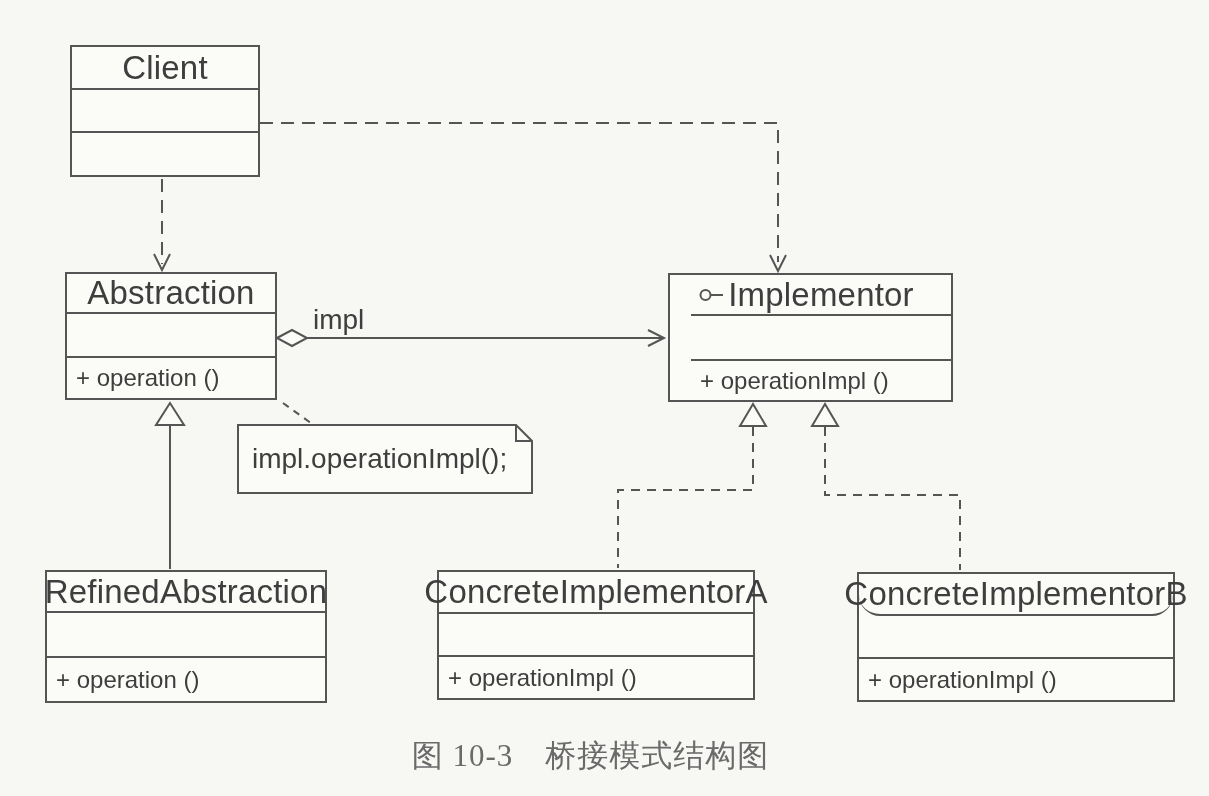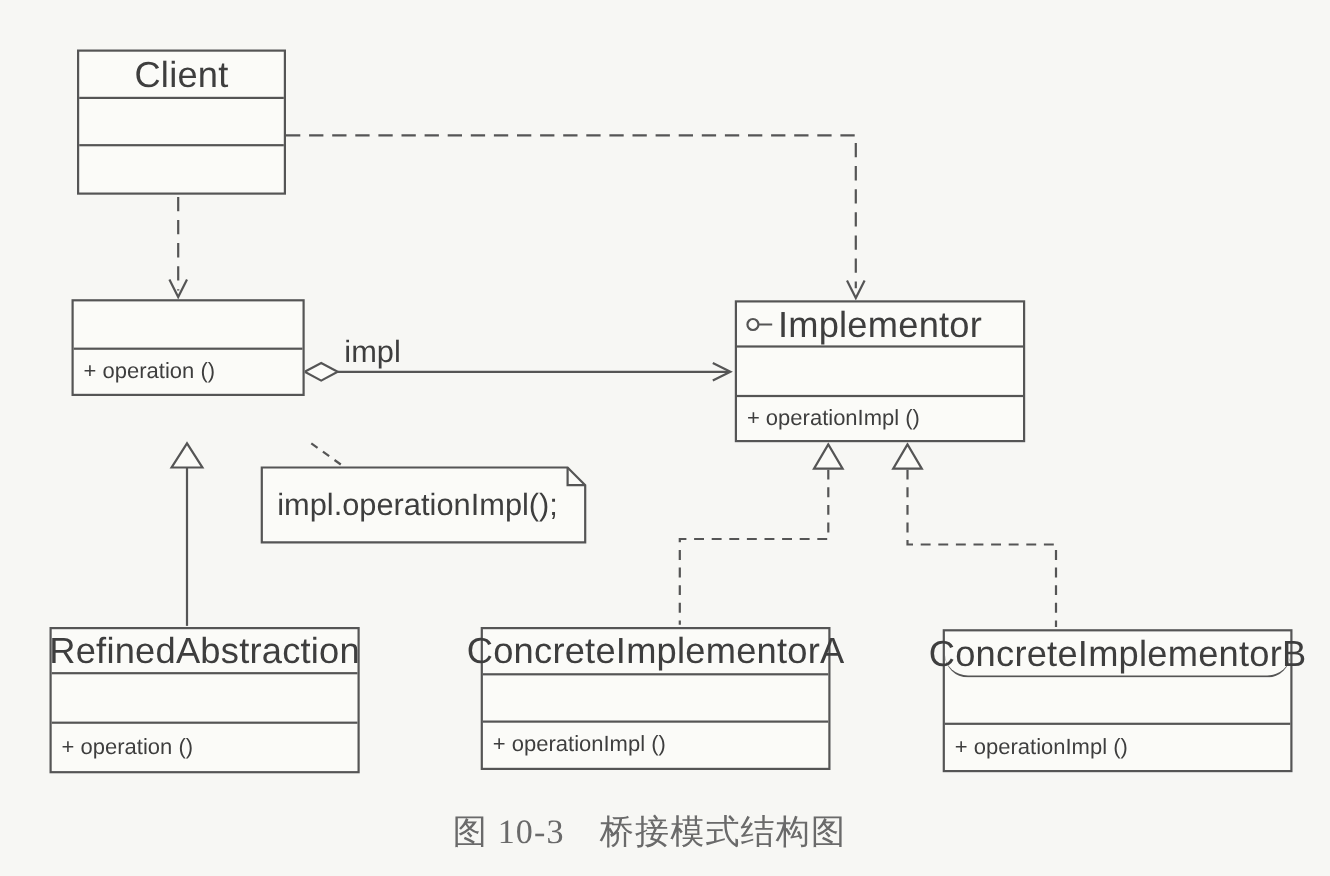--- a/index.html
+++ b/index.html
@@ -25,21 +25,21 @@
     box-sizing:content-box;
   }
   .cb-title{
     display:flex;align-items:center;justify-content:center;
     font-size:33px;letter-spacing:0.2px;position:relative;
     border-bottom:2px solid var(--line);
   }
   .cb-attrs{border-bottom:2px solid var(--line);}
   .cb-methods{
     display:flex;align-items:center;
-    font-size:20px;padding-left:9px;white-space:pre;
+    font-size:24px;padding-left:9px;white-space:pre;
   }
   .lollipop{position:absolute;left:8px;top:50%;transform:translateY(-50%);}
 
   .float-label{position:absolute;font-size:28px;color:var(--text);white-space:pre;}
   .note-text{position:absolute;left:252px;top:443px;width:268px;font-size:28px;color:var(--text);}
   .figure-caption{
     position:absolute;left:-14px;top:735px;width:1209px;text-align:center;
     font-family:"Liberation Serif","DejaVu Serif",serif;
     font-size:31px;color:var(--caption);letter-spacing:1px;
   }
@@ -76,25 +76,26 @@
     <path class="ln" d="M516,425 V441 H532"></path>
   </svg>
 
   <div class="class-box" style="left:70px;top:45px;width:186px;">
     <div class="cb-title" style="height:41px;">Client</div>
     <div class="cb-attrs" style="height:41px;"></div>
     <div class="cb-methods" style="height:42px;"></div>
   </div>
 
   <div class="class-box" style="left:65px;top:272px;width:208px;">
+    <div class="cb-title" style="height:38px;">Abstraction</div>
     <div class="cb-attrs" style="height:42px;"></div>
     <div class="cb-methods" style="height:40px;">+ operation ()</div>
   </div>
 
-  <div class="class-box" style="left:668px;top:273px;width:260px;">
+  <div class="class-box" style="left:668px;top:273px;width:260px;padding-left:21px;">
     <div class="cb-title" style="height:39px;">
       <svg class="lollipop" width="27" height="15" viewBox="0 0 27 15">
         <circle cx="6.5" cy="7.5" r="5" class="ln fillbox"></circle>
         <line x1="12" y1="7.5" x2="24" y2="7.5" class="ln"></line>
       </svg>
       <span>Implementor</span>
     </div>
     <div class="cb-attrs" style="height:43px;"></div>
     <div class="cb-methods" style="height:39px;">+ operationImpl ()</div>
   </div>

